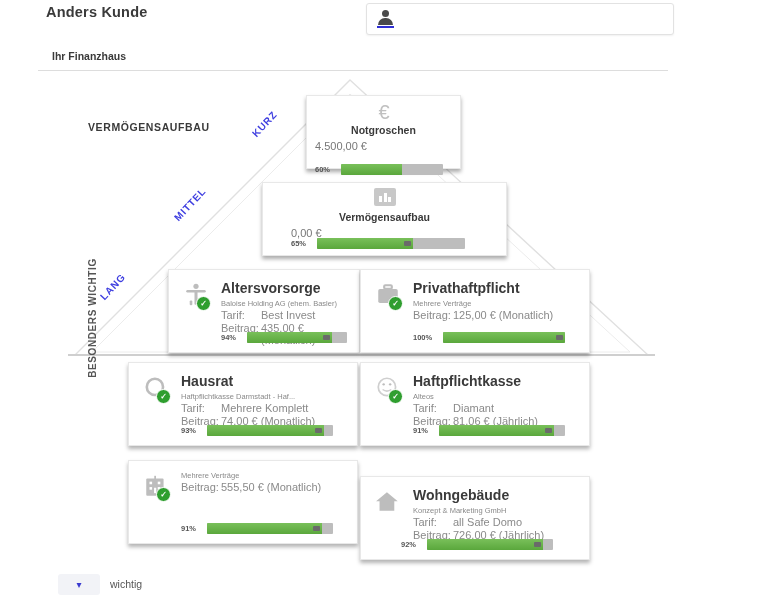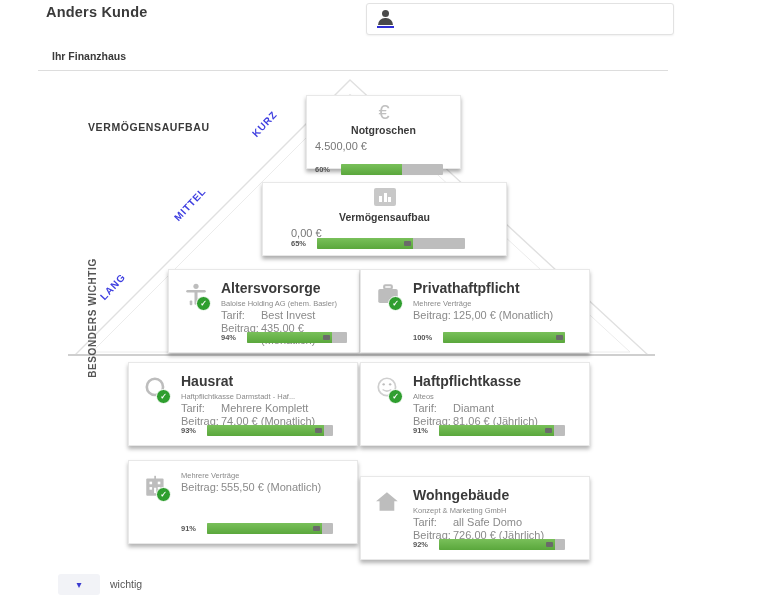--- a/index.html
+++ b/index.html
@@ -519,21 +519,21 @@
     <div class="tile-sub">Konzept &amp; Marketing GmbH</div>
     <div class="tile-kv-row">
       <span class="tile-kv-key">Tarif:</span>
       <span>all Safe Domo</span>
     </div>
     <div class="tile-kv-row">
       <span class="tile-kv-key">Beitrag:</span>
       <span>726,00 € (Jährlich)</span>
     </div>
   </div>
-  <div class="prog-row" style="left:52px; bottom:9px;">
+  <div class="prog-row" style="left:40px; bottom:9px;">
     <div class="prog-pct">92%</div>
     <div class="prog-track" style="width:126px;">
       <div class="prog-fill" style="width: 92%;"></div>
       <div class="prog-marker" style="left: calc(92% - 9px);"></div>
     </div>
   </div>
 </div>
 
 <div class="footer-btn">
   <span>▾</span>

